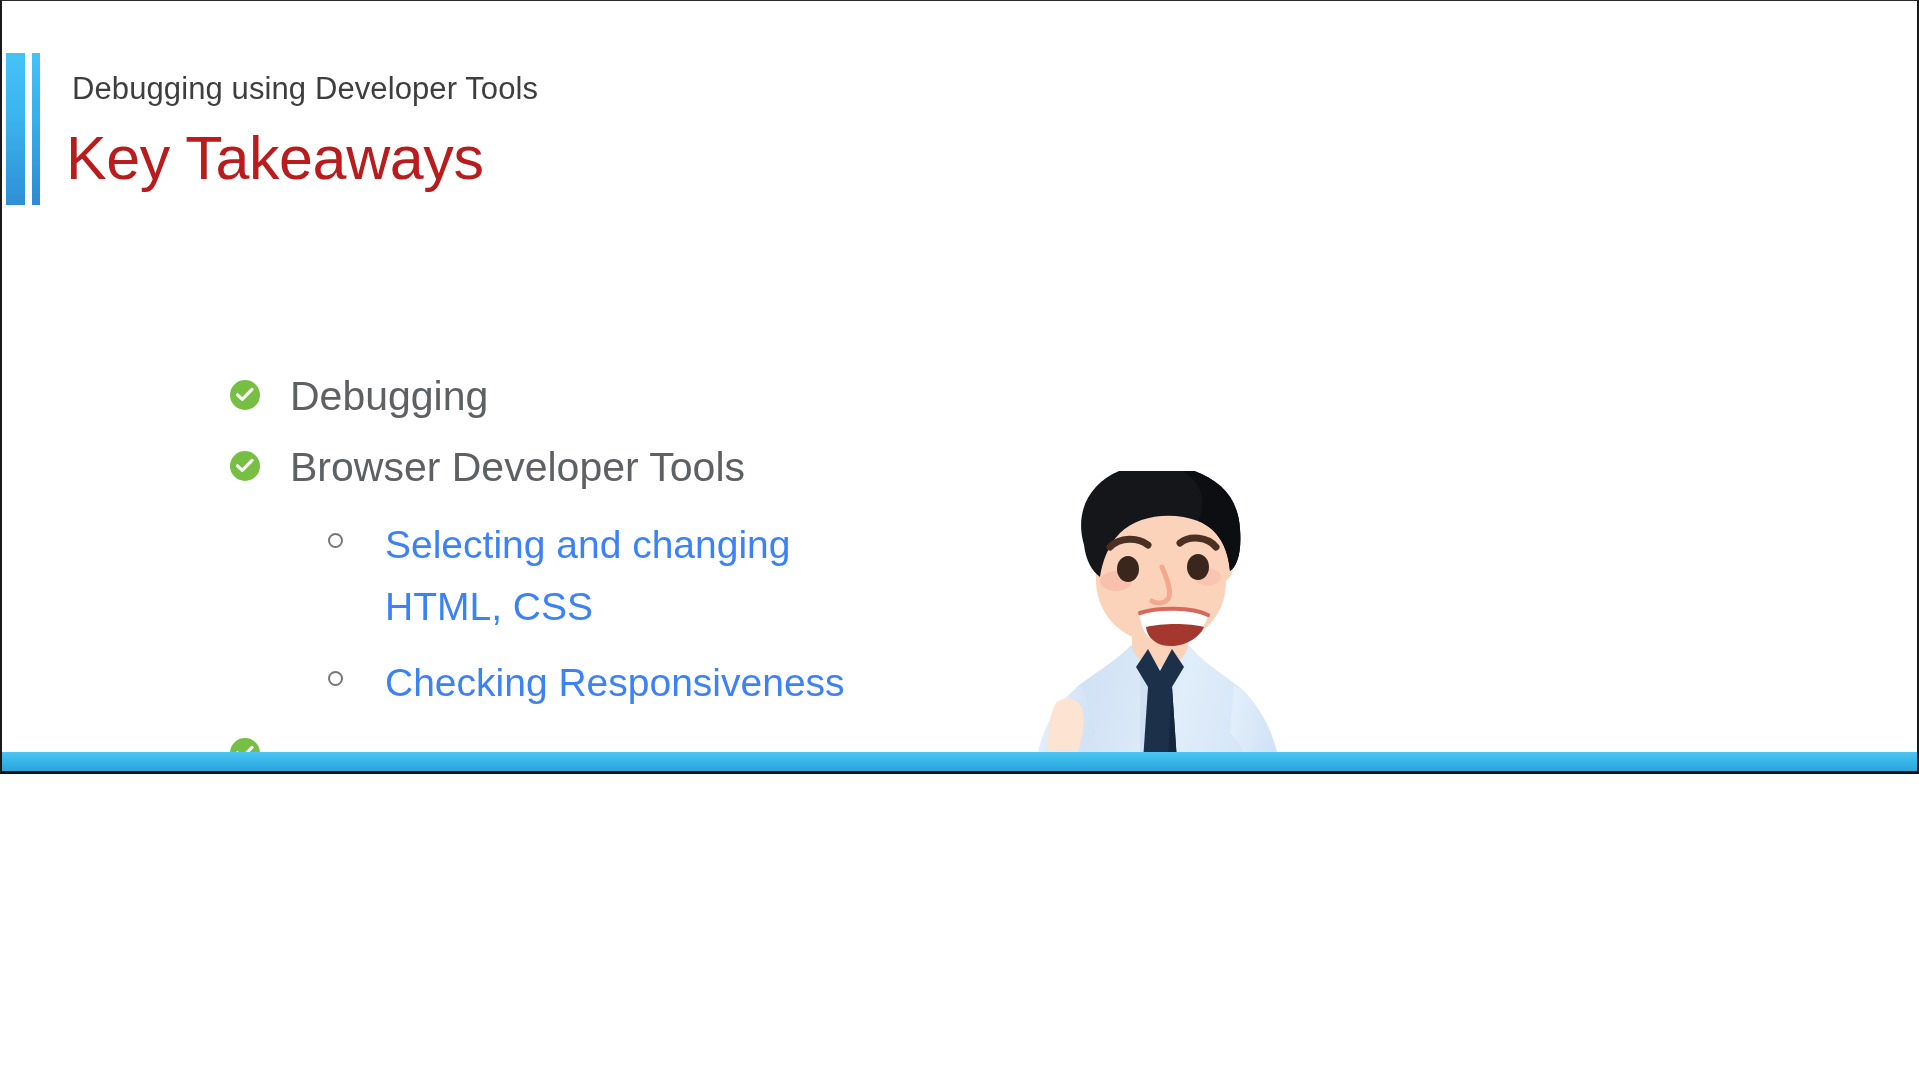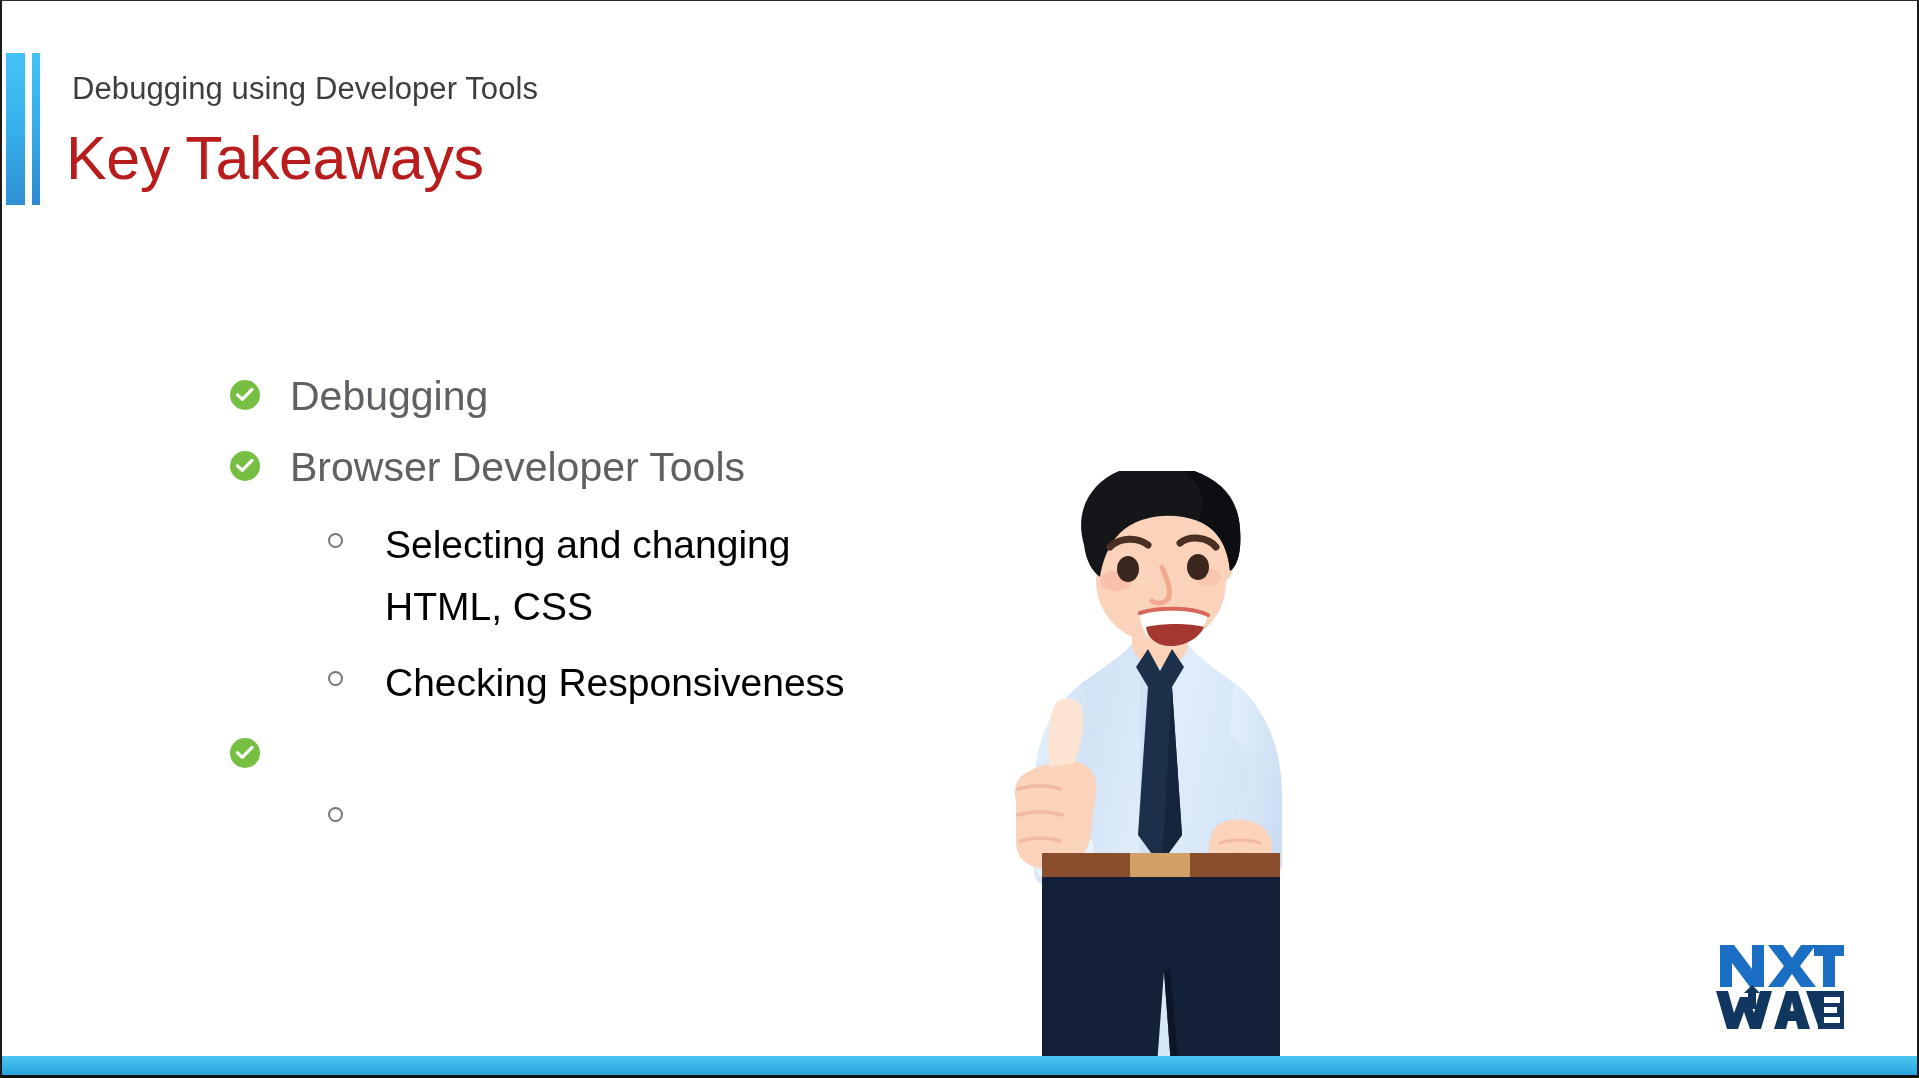--- a/index.html
+++ b/index.html
@@ -7,21 +7,21 @@
     padding: 0;
     background: #ffffff;
   }
   body {
     font-family: "Liberation Sans", sans-serif;
   }
 
   .slide {
     position: relative;
     width: 1919px;
-    height: 1078px;
+    height: 774px;
     background: #ffffff;
     overflow: hidden;
     box-sizing: border-box;
     border-left: 2px solid #1a1a1a;
     border-right: 2px solid #1a1a1a;
     border-top: 1px solid #2a2a2a;
     border-bottom: 3px solid #111111;
   }
 
   
@@ -107,21 +107,21 @@
 
   .lvl1 .label {
     font-size: 41px;
     color: #5f6063;
     margin-left: 30px;
     line-height: 1.25;
     white-space: pre-line;
   }
   .lvl2 .label {
     font-size: 39px;
-    color: #000000;
+    color: #3b82f6;
     margin-left: 42px;
     line-height: 1.6;
     white-space: pre-line;
   }
 
   
   .illustration {
     position: absolute;
     left: 1010px;
     top: 470px;

